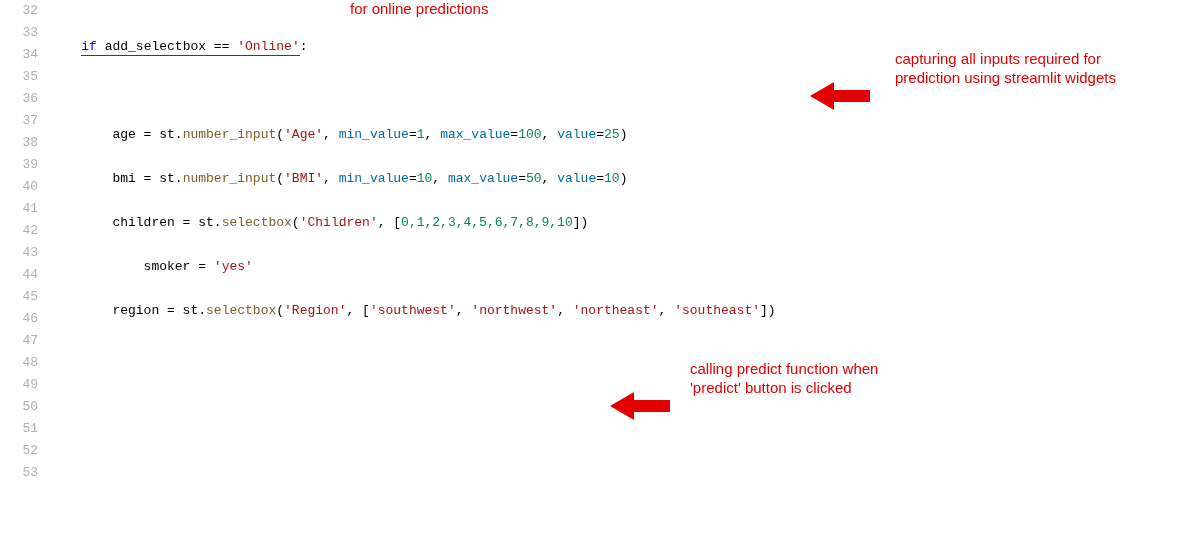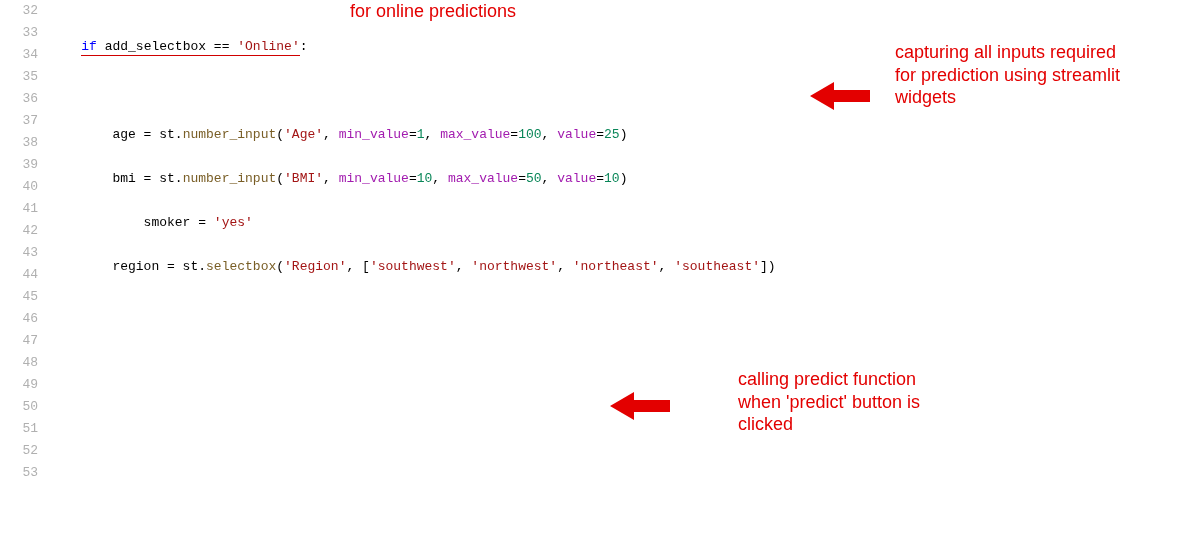--- a/index.html
+++ b/index.html
@@ -39,28 +39,28 @@
     height: 22px;
     display: block;
   }
   .k  { color: #0000ff; }  
   .s  { color: #a31515; }  
   .n  { color: #098658; font-weight: 500;}  
   .f  { color: #795e26; }  
   .p  { color: #000000; }  
   .op { color: #000000; }
   .id { color: #000000; }
-  .pname { color:#a21caf; }
+  .pname { color:#0369a1; }
   .underline { border-bottom: 1px solid #d00000; padding-bottom:1px;}
 
   .annot {
     position: absolute;
     font-family: Arial, Helvetica, sans-serif;
     color: #e30000;
-    font-size: 18px;
+    font-size: 15px;
     line-height: 1.25;
     pointer-events: none;
     font-weight: 400;
   }
   .arrow-left {
     position: absolute;
     pointer-events: none;
   }
 </style>
 </head>
@@ -89,40 +89,41 @@
       <div>50</div>
       <div>51</div>
       <div>52</div>
       <div>53</div>
     </div>
   <div class="code">
 <span class="code-line">    <span class="k underline">if</span><span class="id underline"> add_selectbox </span><span class="op underline">==</span><span class="s underline"> 'Online'</span><span class="p">:</span></span>
 <span class="code-line"></span>
 <span class="code-line"><span class="id">        age = st.</span><span class="f">number_input</span><span class="p">(</span><span class="s">'Age'</span><span class="p">, </span><span class="pname">min_value</span><span class="p">=</span><span class="n">1</span><span class="p">, </span><span class="pname">max_value</span><span class="p">=</span><span class="n">100</span><span class="p">, </span><span class="pname">value</span><span class="p">=</span><span class="n">25</span><span class="p">)</span></span>
 <span class="code-line"><span class="id">        bmi = st.</span><span class="f">number_input</span><span class="p">(</span><span class="s">'BMI'</span><span class="p">, </span><span class="pname">min_value</span><span class="p">=</span><span class="n">10</span><span class="p">, </span><span class="pname">max_value</span><span class="p">=</span><span class="n">50</span><span class="p">, </span><span class="pname">value</span><span class="p">=</span><span class="n">10</span><span class="p">)</span></span>
+<span class="code-line"><span class="id">        children = st.</span><span class="f">selectbox</span><span class="p">(</span><span class="s">'Children'</span><span class="p">, [</span><span class="n">0,1,2,3,4,5,6,7,8,9,10</span><span class="p">])</span></span>
 <span class="code-line"><span class="id">            smoker = </span><span class="s">'yes'</span></span>
 <span class="code-line"><span class="id">        region = st.</span><span class="f">selectbox</span><span class="p">(</span><span class="s">'Region'</span><span class="p">, [</span><span class="s">'southwest'</span><span class="p">, </span><span class="s">'northwest'</span><span class="p">, </span><span class="s">'northeast'</span><span class="p">, </span><span class="s">'southeast'</span><span class="p">])</span></span>
 <span class="code-line"></span>
 
 
 
 
 
 
 
 
 
 
   </div>
 
   <div class="annot" style="left:350px; top:0px;">for online predictions</div>
 
-  <div class="annot" style="left:895px; top:41px; width:240px;">capturing all inputs required for prediction using streamlit widgets</div>
+  <div class="annot" style="left:895px; top:50px; width:240px;">capturing all inputs required for prediction using streamlit widgets</div>
   <svg class="arrow-left" style="left:810px; top:78px;" width="60" height="36">
     <polygon points="0,18 24,4 24,12 60,12 60,24 24,24 24,32" fill="#e30000"></polygon>
   </svg>
 
-  <div class="annot" style="left:690px; top:368px; width:220px;margin-left:48px;">calling predict function when 'predict' button is clicked</div>
+  <div class="annot" style="left:690px; top:360px; width:220px;">calling predict function when 'predict' button is clicked</div>
   <svg class="arrow-left" style="left:610px; top:388px;" width="60" height="36">
     <polygon points="0,18 24,4 24,12 60,12 60,24 24,24 24,32" fill="#e30000"></polygon>
   </svg>
 
 </div>
 
 </body></html>

